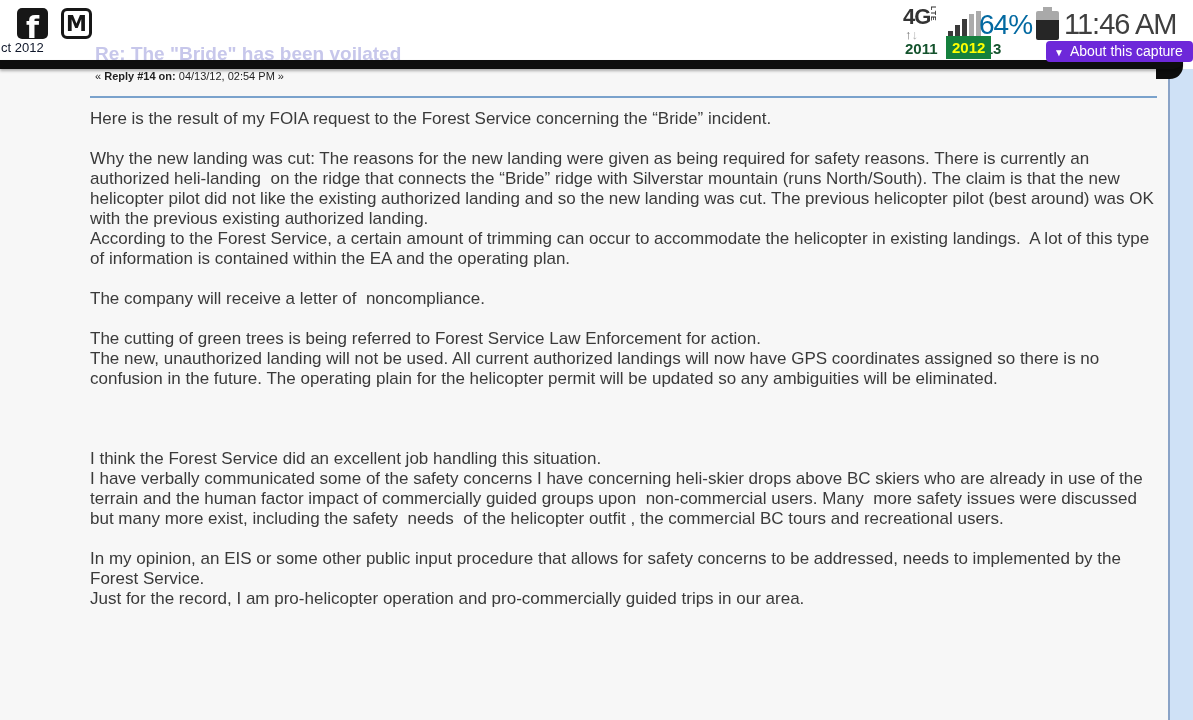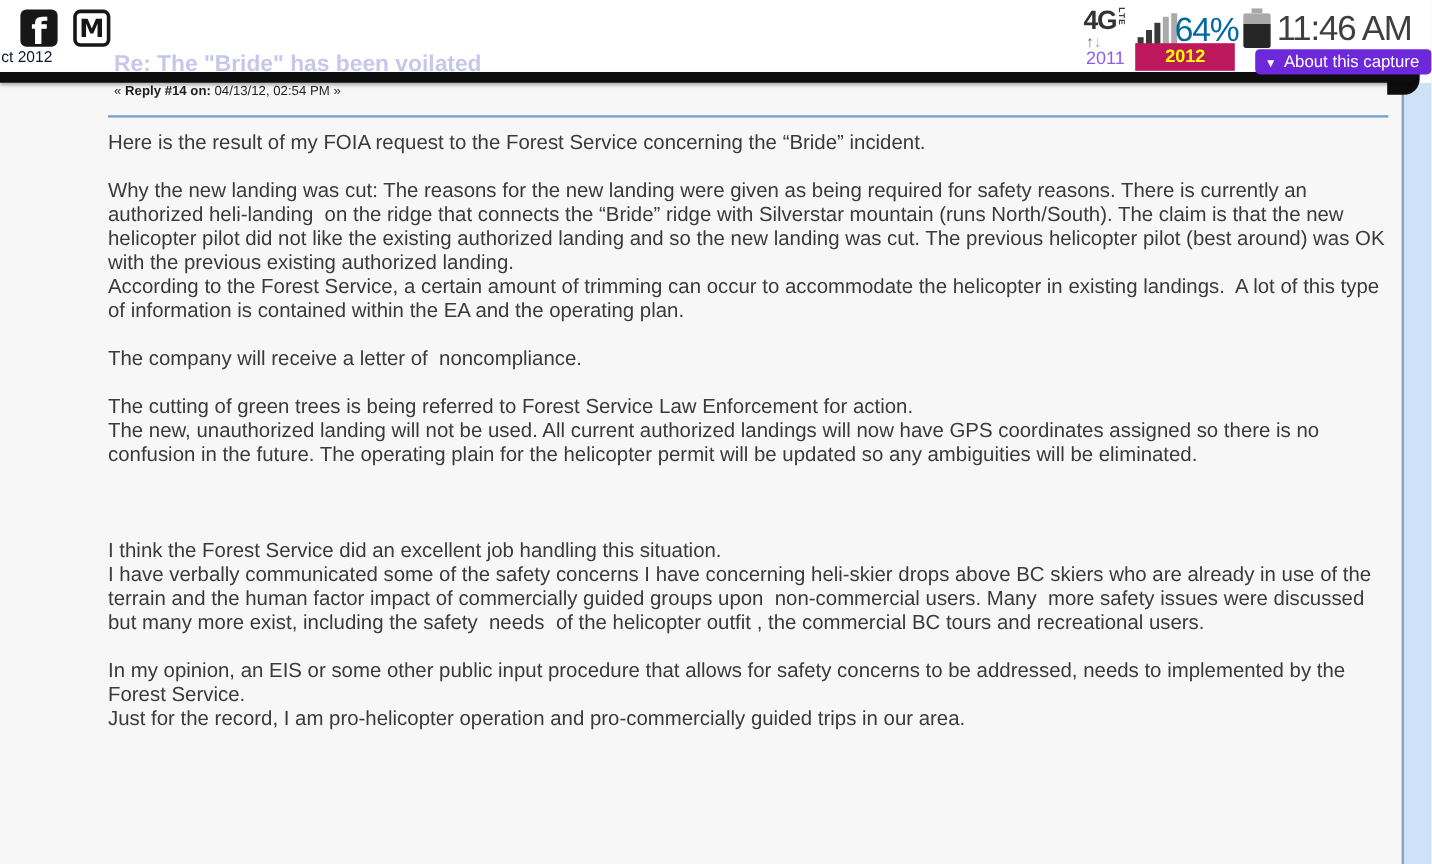--- a/index.html
+++ b/index.html
@@ -75,26 +75,26 @@
   }
 
   
   .capture-date {
     position:absolute; left:1px; top:40px; font-size:13px; color:#0f172a;
   }
   .post-title {
     position:absolute; left:95px; top:43px; font-size:19px; font-weight:bold;
     color:#c7c7eb; z-index:1; white-space:nowrap; text-decoration:none;
   }
-  .year { position:absolute; top:40px; font-size:15px; color:#8b5cf6; }
+  .year { position:absolute; top:40px; font-size:15px; color:#14532d;font-weight:bold; }
   .year-prev { left:905px; }
   .year-next { left:968px; }
   .year-selected {
-    position:absolute; left:946px; top:36px; background:#be185d;
-    color:#ffff00; font-size:15px; font-weight:bold; padding:3px 25px;
+    position:absolute; left:946px; top:36px; background:#15803d;
+    color:#ffff00; font-size:15px; font-weight:bold; padding:3px 6px;
     z-index:5;
   }
   .about-btn {
     position:absolute; left:1046px; top:41px; z-index:6;
     background:#6d28d9; border-radius:4px; color:#fff;
     font-size:14px; padding:2px 10px 3px 8px; white-space:nowrap;
     cursor:pointer;
   }
   .about-btn .chev { font-size:10px; margin-right:6px; color:#fff; }
 

